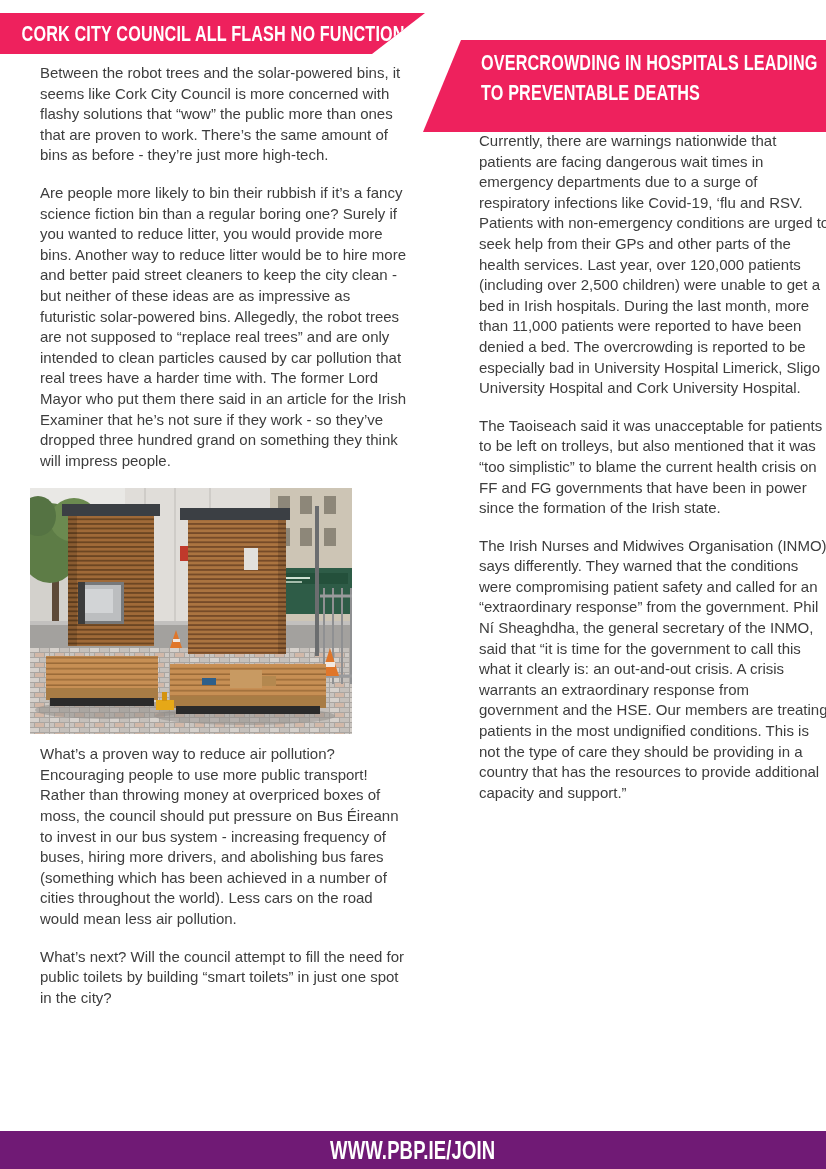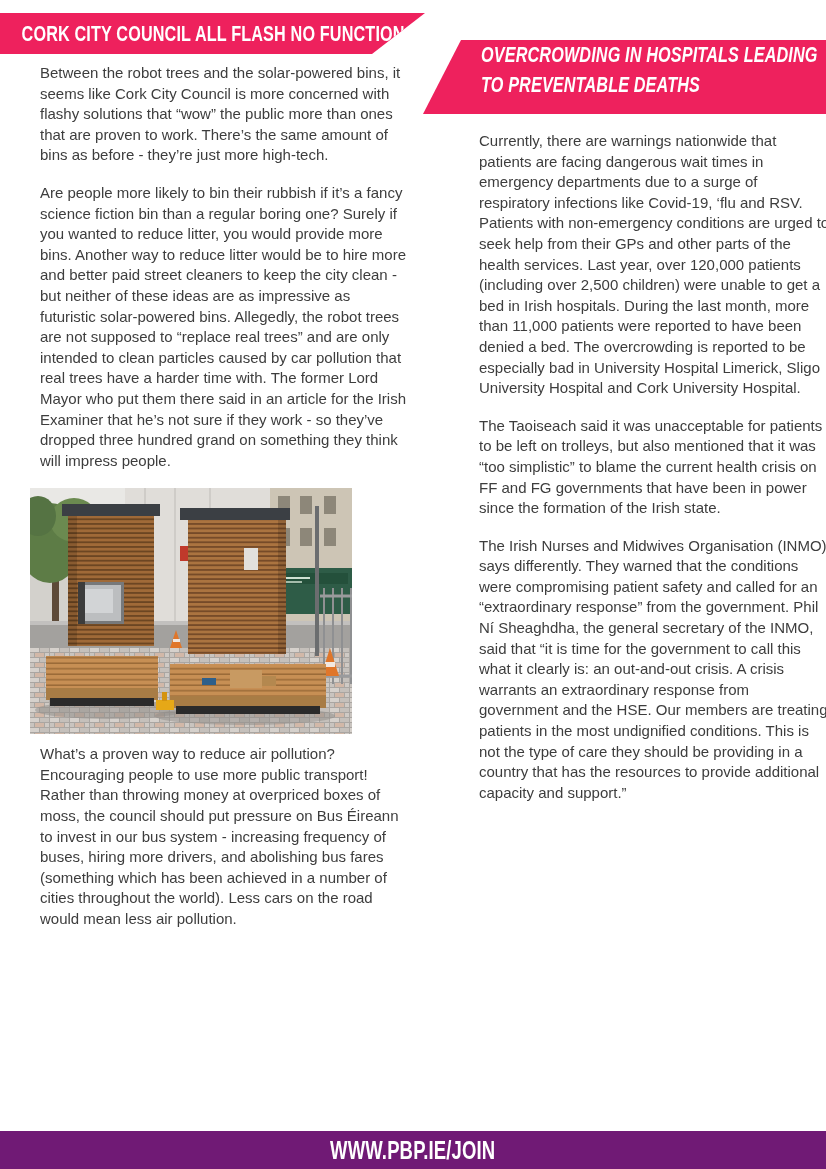--- a/index.html
+++ b/index.html
@@ -17,23 +17,23 @@
   
   .banner { position: absolute; background: #ee215d; }
   .banner-left {
     top: 13px; left: 0; width: 425px; height: 41px;
     clip-path: polygon(0 0, 100% 0, calc(100% - 53px) 100%, 0 100%);
   }
   .banner-left .banner-text {
     line-height: 41px; padding-left: 30px;
   }
   .banner-right {
-    top: 40px; left: 423px; width: 403px; height: 74px;
+    top: 40px; left: 423px; width: 403px; height: 92px;
     clip-path: polygon(38px 0, 100% 0, 100% 100%, 0 100%);
-    padding-top: 0; padding-left: 58px; font-style: italic;
+    padding-top: 8px; padding-left: 58px;
   }
   .banner-right .banner-text { line-height: 30px; }
   .banner-text {
     color: #ffffff;
     font-weight: 700;
     font-size: 22.5px;
     letter-spacing: 0.2px;
     white-space: nowrap;
     transform: scaleX(0.72);
     transform-origin: left center;
@@ -192,20 +192,21 @@
       <rect x="232" y="188" width="14" height="10" fill="#b4884f"></rect>
       <rect x="172" y="190" width="14" height="7" fill="#2e5f8a"></rect>
 
       <polygon points="146,142 152,160 140,160" fill="#e0762a"></polygon>
       <rect x="143" y="151" width="7" height="3" fill="#f2e8e0"></rect>
       <rect x="126" y="212" width="18" height="10" fill="#e6a817"></rect>
       <rect x="132" y="204" width="5" height="9" fill="#d49310"></rect>
     </svg>
 
     <p>What’s a proven way to reduce air pollution? Encouraging people to use more public transport! Rather than throwing money at overpriced boxes of moss, the council should put pressure on Bus Éireann to invest in our bus system - increasing frequency of buses, hiring more drivers, and abolishing bus fares (something which has been achieved in a number of cities throughout the world). Less cars on the road would mean less air pollution.</p>
+    <p>What’s next? Will the council attempt to fill the need for public toilets by building “smart toilets” in just one spot in the city?</p>
   </div>
 
   <div class="col col-right">
     <p>Currently, there are warnings nationwide that patients are facing dangerous wait times in emergency departments due to a surge of respiratory infections like Covid-19, ‘flu and RSV. Patients with non-emergency conditions are urged to seek help from their GPs and other parts of the health services. Last year, over 120,000 patients (including over 2,500 children) were unable to get a bed in Irish hospitals. During the last month, more than 11,000 patients were reported to have been denied a bed. The overcrowding is reported to be especially bad in University Hospital Limerick, Sligo University Hospital and Cork University Hospital.</p>
     <p>The Taoiseach said it was unacceptable for patients to be left on trolleys, but also mentioned that it was “too simplistic” to blame the current health crisis on FF and FG governments that have been in power since the formation of the Irish state.</p>
     <p>The Irish Nurses and Midwives Organisation (INMO) says differently. They warned that the conditions were compromising patient safety and called for an “extraordinary response” from the government. Phil Ní Sheaghdha, the general secretary of the INMO, said that “it is time for the government to call this what it clearly is: an out-and-out crisis. A crisis warrants an extraordinary response from government and the HSE. Our members are treating patients in the most undignified conditions. This is not the type of care they should be providing in a country that has the resources to provide additional capacity and support.”</p>
   </div>
 
   <div class="footer-bar">
     <span class="banner-text">WWW.PBP.IE/JOIN</span>

